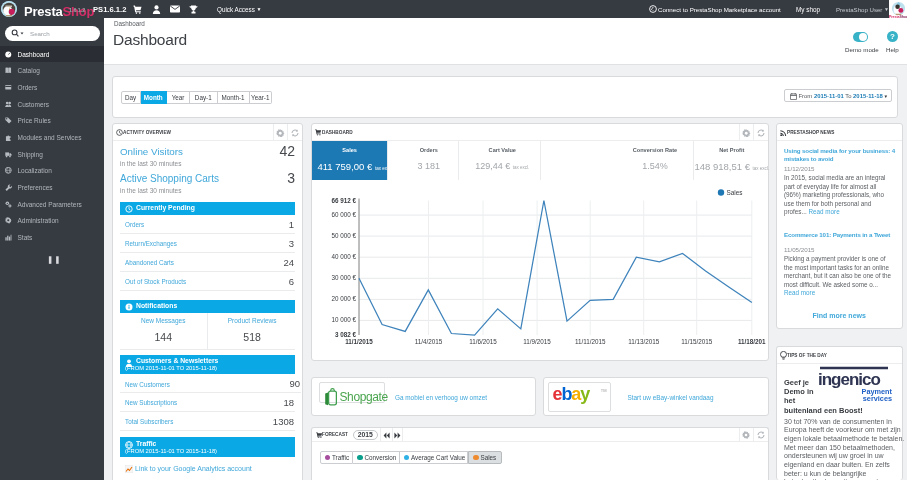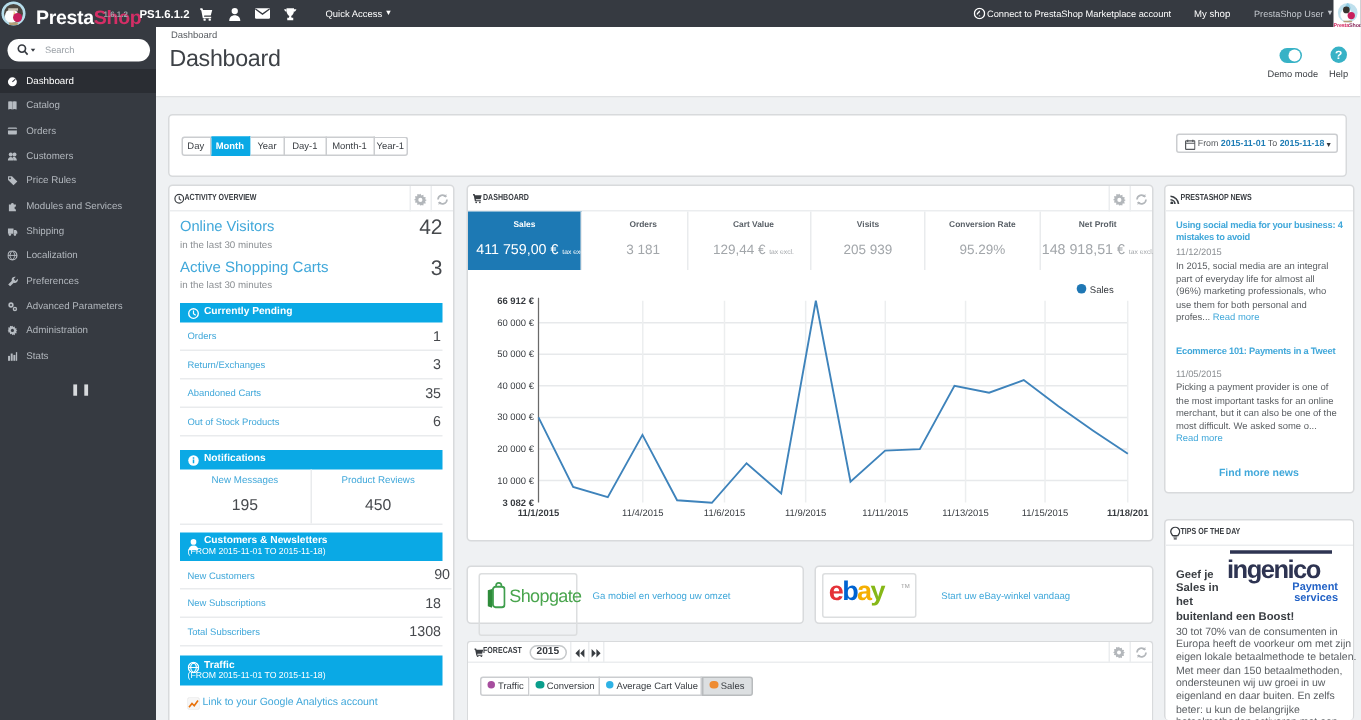--- a/index.html
+++ b/index.html
@@ -304,40 +304,40 @@
   <div class="srow abs" style="left:7px;right:7px;top:90.5px;">
         <span class="l">Orders</span>
         <span class="v">1</span>
       </div>
   <div class="srow abs" style="left:7px;right:7px;top:109.6px;">
         <span class="l">Return/Exchanges</span>
         <span class="v">3</span>
       </div>
   <div class="srow abs" style="left:7px;right:7px;top:128.7px;">
         <span class="l">Abandoned Carts</span>
-        <span class="v">35</span>
+        <span class="v">24</span>
       </div>
   <div class="srow abs" style="left:7px;right:7px;top:147.8px;">
         <span class="l">Out of Stock Products</span>
         <span class="v">6</span>
       </div>
   <div class="bluebar abs" style="left:7px;right:7px;top:176px;height:12.5px;line-height:12.5px;"><span style="margin-left:16px;">Notifications</span>
     <svg style="position:absolute;left:5px;top:2.5px" width="8" height="8" viewBox="0 0 8 8">
           <circle cx="4" cy="4" r="3.5" fill="#fff"></circle>
           <path d="M4 3.4v2.4M4 1.9v0.9" stroke="#0aa9e5" stroke-width="1" fill="none"></path>
         </svg>
   </div>
   <div class="abs" style="left:7px;right:7px;top:188.5px;height:37.5px;border-bottom:1px solid #e9ebed;">
     <div style="position:absolute;left:0;top:0;width:50%;height:100%;border-right:1px solid #e9ebed;text-align:center;">
       <div style="margin-top:4.5px;font-size:6.5px;color:#41a8da;">New Messages</div>
-      <div style="margin-top:7px;font-size:10.5px;color:#46494d;">195</div>
+      <div style="margin-top:7px;font-size:10.5px;color:#46494d;">144</div>
     </div>
     <div style="position:absolute;right:0;top:0;width:49%;height:100%;text-align:center;">
       <div style="margin-top:4.5px;font-size:6.5px;color:#41a8da;">Product Reviews</div>
-      <div style="margin-top:7px;font-size:10.5px;color:#46494d;">450</div>
+      <div style="margin-top:7px;font-size:10.5px;color:#46494d;">518</div>
     </div>
   </div>
   <div class="bluebar abs" style="left:7px;right:7px;top:230.5px;height:19.8px;padding-top:2.5px;">
     <div style="margin-left:16px;">Customers &amp; Newsletters</div>
     <div style="margin-left:5px;font-size:5.8px;font-weight:normal;margin-top:1px;">(FROM 2015-11-01 TO 2015-11-18)</div>
     <svg style="position:absolute;left:5px;top:4px" width="8" height="8" viewBox="0 0 8 8">
           <circle cx="4" cy="2.3" r="1.9" fill="#fff"></circle>
           <path d="M0.8 8c0-2.1 1.4-3.3 3.2-3.3S7.2 5.9 7.2 8z" fill="#fff"></path>
         </svg>
   </div>
@@ -396,27 +396,23 @@
         <div class="kv" style="font-size:9.5px;text-align:left;padding-left:5.5px;">411 759,00 € <small>tax excl.</small></div>
       </div>
   <div class="kpi" style="left:76.3px;width:71px;padding-left:11px;">
         <div class="kl">Orders</div>
         <div class="kv">3 181</div>
       </div>
   <div class="kpi" style="left:152.6px;width:76.4px;">
         <div class="kl">Cart Value</div>
         <div class="kv">129,44 € <small>tax excl.</small></div>
       </div>
-  <div class="kpi" style="left:229px;width:76.3px;">
-        <div class="kl">Visits</div>
-        <div class="kv">205 939</div>
-      </div>
   <div class="kpi" style="left:305.3px;width:76.3px;">
         <div class="kl">Conversion Rate</div>
-        <div class="kv">95.29%</div>
+        <div class="kv">1.54%</div>
       </div>
   <div class="kpi" style="left:381.6px;width:76.4px;border-right:none;">
         <div class="kl">Net Profit</div>
         <div class="kv" style="font-size:9.5px;">148 918,51 € <small>tax excl.</small></div>
       </div>
   <div id="chart" style="position:absolute;left:0;top:55.5px;width:458px;height:182px;">
         <svg width="458" height="182" viewBox="0 0 458 182">
           <path d="M47 35.1H440" stroke="#e7e9eb" stroke-width="1"></path>
           <path d="M47 56.1H440" stroke="#e7e9eb" stroke-width="1"></path>
           <path d="M47 77.2H440" stroke="#e7e9eb" stroke-width="1"></path>
@@ -449,21 +445,21 @@
           <text x="384.7" y="164" text-anchor="middle" font-size="6.3" fill="#383c41">11/15/2015</text>
           <text x="439.8" y="164" text-anchor="middle" font-size="6.3" font-weight="bold" fill="#383c41">11/18/201</text>
           <path d="M47.0 98.3L70.1 144.6L93.2 151.4L116.3 109.9L139.4 153.5L162.6 155.2L185.7 128.8L208.8 148.9L231.9 20.5L255.0 141.1L278.1 120.4L301.2 119.4L324.3 77.2L347.4 81.8L370.5 73.4L393.6 90.9L416.8 107.1L439.9 122.5" fill="none" stroke="#3e83bb" stroke-width="1.25"></path>
           <circle cx="409" cy="12.5" r="3.2" fill="#1f77b4"></circle>
           <text x="414.5" y="15" font-size="6.4" fill="#383c41">Sales</text>
         </svg>
       </div>
 </div>
 
 <div class="panel" id="ad1">
-  <div style="position:absolute;left:6.5px;top:4px;width:66px;height:42px;border:1px solid #dcdedf;border-radius:2px;">
+  <div style="position:absolute;left:6.5px;top:4px;width:66px;height:21px;border:1px solid #dcdedf;border-radius:2px;">
     <svg style="position:absolute;left:4px;top:5px" width="13" height="19" viewBox="0 0 13 19">
           <path d="M1.2 5.5 L4 4.6 L4 17.2 L1.2 16.2 Z" fill="#2e8b3a"></path>
           <rect x="4.6" y="3.2" width="7.8" height="13.6" rx="1.8" fill="none" stroke="#3f9e4d" stroke-width="1.3"></rect>
           <path d="M6.7 3.2 V2.4 a1.8 1.8 0 0 1 3.6 0 V3.2" fill="none" stroke="#3f9e4d" stroke-width="1.1"></path>
         </svg>
     <span style="position:absolute;left:20px;top:6.5px;font-size:12px;color:#4aa54e;letter-spacing:-0.4px;">Shopgate</span>
   </div>
   <div class="adlink" style="left:83px;top:16px;">Ga mobiel en verhoog uw omzet</div>
 </div>
 <div class="panel" id="ad2">
@@ -539,18 +535,18 @@
     <div class="ht">TIPS OF THE DAY</div>
   </div>
   <div class="abs" style="right:8px;top:15.5px;width:76px;">
       <svg width="76" height="40" viewBox="0 0 76 40">
         <path d="M2 5 H70" stroke="#2e3452" stroke-width="2.4"></path>
         <text x="0" y="22" font-family="Liberation Sans,sans-serif" font-size="17" font-weight="bold" fill="#2e3452" letter-spacing="-1">ingenico</text>
         <text x="74" y="30.5" text-anchor="end" font-family="Liberation Sans,sans-serif" font-size="7.3" font-weight="bold" fill="#2262c6">Payment</text>
         <text x="74" y="37.5" text-anchor="end" font-family="Liberation Sans,sans-serif" font-size="7.3" font-weight="bold" fill="#2262c6">services</text>
       </svg>
   </div>
-  <div class="abs" style="left:7.5px;top:32px;font-size:7.5px;font-weight:bold;color:#383c41;line-height:8.8px;width:38px;">Geef je Sales in het</div>
+  <div class="abs" style="left:7.5px;top:32px;font-size:7.5px;font-weight:bold;color:#383c41;line-height:8.8px;width:38px;">Geef je Demo in het</div>
   <div class="abs" style="left:7.5px;top:58.5px;font-size:7.5px;font-weight:bold;color:#383c41;">buitenland een Boost!</div>
   <div class="nbody abs" style="left:7.5px;top:70.5px;font-size:7px;line-height:8.7px;white-space:nowrap;">30 tot 70% van de consumenten in<br>Europa heeft de voorkeur om met zijn<br>eigen lokale betaalmethode te betalen.<br>Met meer dan 150 betaalmethoden,<br>ondersteunen wij uw groei in uw<br>eigenland en daar buiten. En zelfs<br>beter: u kun de belangrijke<br>betaalmethoden activeren met een</div>
 </div>
 
 </div>
 
 </body></html>

